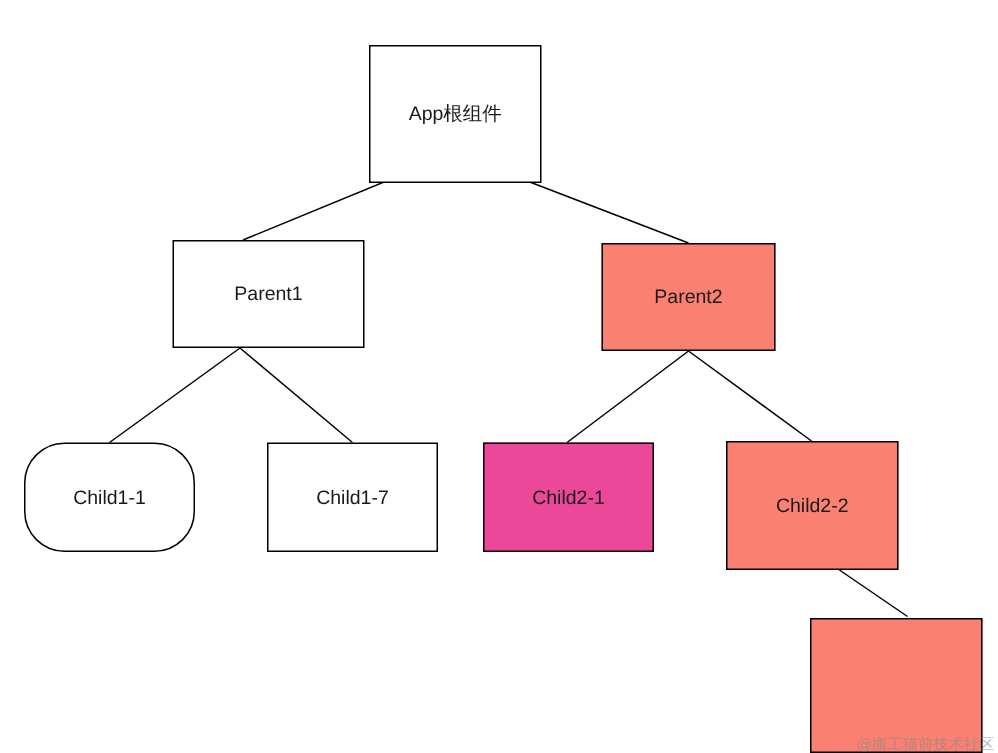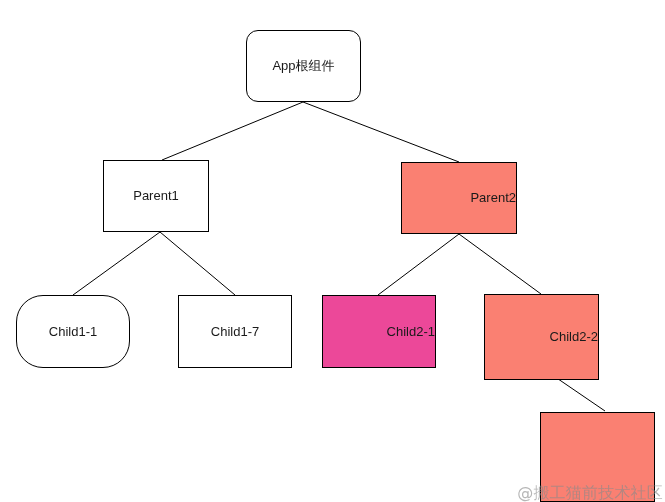--- a/index.html
+++ b/index.html
@@ -33,21 +33,20 @@
     color: #1a1a1a;
     line-height: 1.2;
     white-space: nowrap;
     z-index: 2;
   }
   .node.plain {
     background: #ffffff;
   }
   .node.highlight {
     background: #fa8072;
-    justify-content: flex-end;
   }
   .node-label {
     pointer-events: none;
   }
   #watermark {
     position: absolute;
     right: 2px;
     bottom: 0px;
     z-index: 5;
     text-align: right;
@@ -56,45 +55,45 @@
     font-family: "DejaVu Sans", sans-serif;
   }
   .wm-line1 {
     display: block;
     font-size: 13px;
     color: #6b6b6b;
     letter-spacing: 0.2px;
   }
   .wm-line2 {
     display: block;
-    font-size: 16px;
+    font-size: 10px;
     color: #8a8a8a;
     letter-spacing: 0.2px;
   }
 </style>
 </head>
 <body>
 
 <div id="canvas">
 
   <svg id="edges" viewBox="0 0 665 502" xmlns="http://www.w3.org/2000/svg">
       <line x1="303" y1="102" x2="162" y2="160" stroke="#000000" stroke-width="1"></line>
       <line x1="303" y1="102" x2="459" y2="162" stroke="#000000" stroke-width="1"></line>
       <line x1="160" y1="232" x2="73" y2="295" stroke="#000000" stroke-width="1"></line>
       <line x1="160" y1="232" x2="235" y2="295" stroke="#000000" stroke-width="1"></line>
       <line x1="459" y1="234" x2="378" y2="295" stroke="#000000" stroke-width="1"></line>
       <line x1="459" y1="234" x2="541" y2="294" stroke="#000000" stroke-width="1"></line>
       <line x1="545" y1="370" x2="605" y2="411" stroke="#000000" stroke-width="1"></line>
     </svg>
 
   <div id="nodes">
-      <div class="node plain" style="left: 246px; top: 30px; width: 115px; height: 72px; background: rgb(255, 255, 255); border-color: rgb(0, 0, 0); border-radius: 12px;">
+      <div class="node plain" style="left: 246px; top: 30px; width: 115px; height: 92px; background: rgb(255, 255, 255); border-color: rgb(0, 0, 0);">
         <span class="node-label">App根组件</span>
       </div>
-      <div class="node plain" style="left: 103px; top: 160px; width: 106px; height: 72px; background: rgb(255, 255, 255); border-color: rgb(0, 0, 0);">
+      <div class="node plain" style="left: 115px; top: 160px; width: 128px; height: 72px; background: rgb(255, 255, 255); border-color: rgb(0, 0, 0);">
         <span class="node-label">Parent1</span>
       </div>
       <div class="node highlight" style="left: 401px; top: 162px; width: 116px; height: 72px; background: rgb(250, 128, 114); border-color: rgb(0, 0, 0);">
         <span class="node-label">Parent2</span>
       </div>
       <div class="node plain" style="left: 16px; top: 295px; width: 114px; height: 73px; background: rgb(255, 255, 255); border-color: rgb(0, 0, 0); border-radius: 27px;">
         <span class="node-label">Child1-1</span>
       </div>
       <div class="node plain" style="left: 178px; top: 295px; width: 114px; height: 73px; background: rgb(255, 255, 255); border-color: rgb(0, 0, 0);">
         <span class="node-label">Child1-7</span>

